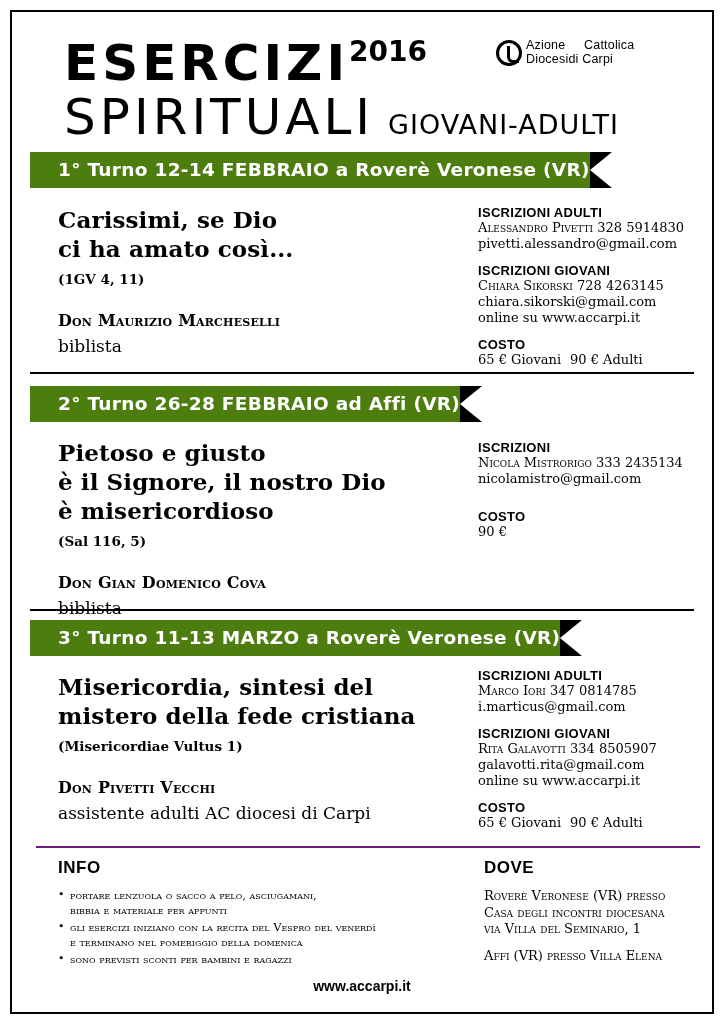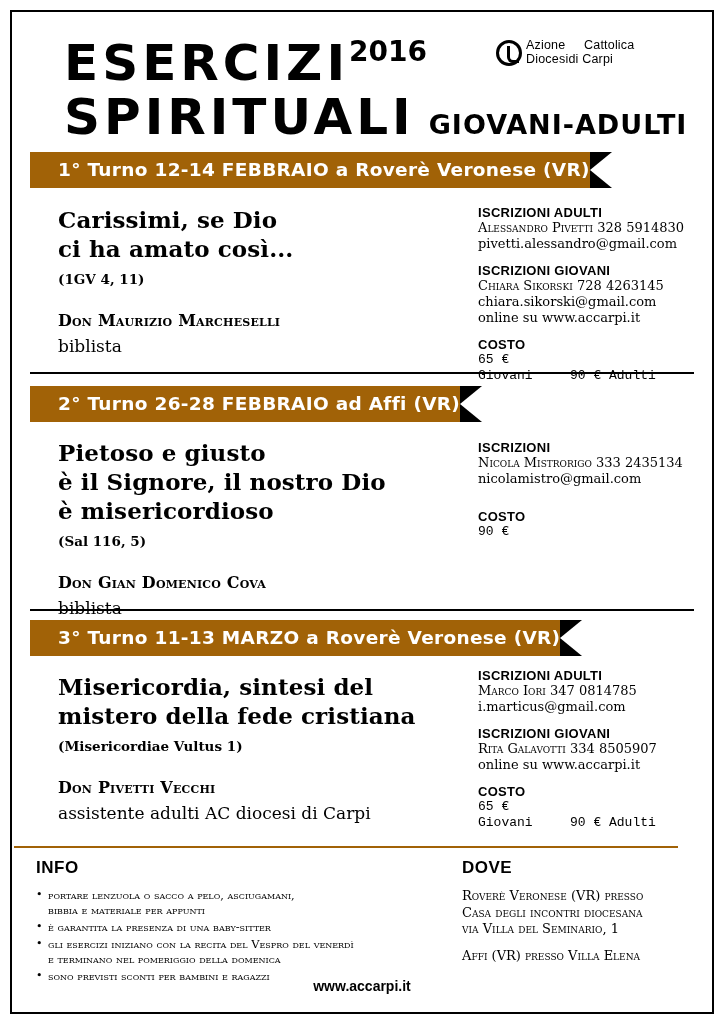--- a/index.html
+++ b/index.html
@@ -46,21 +46,21 @@
   }
   .title-year {
     font-size: 28px;
     letter-spacing: 0px;
     vertical-align: top;
   }
   .title-line2 {
     position: absolute;
     left: 34px; top: 70px;
     font-family: "DejaVu Sans", sans-serif;
-    font-weight: bold;
+    font-weight: normal;
     font-size: 50px;
     letter-spacing: 4px;
     line-height: 1;
   }
   .title-sub {
     font-size: 27px;
     letter-spacing: 1px;
     padding-left: 14px;
     vertical-align: baseline;
   }
@@ -97,21 +97,21 @@
   }
   .logo-text .row1 span { display: inline-block; }
   .logo-text .c1 { width: 58px; }
   .logo-text .c2 { width: 60px; }
 
   
   .banner {
     position: absolute;
     left: 30px;
     height: 36px;
-    background: #a16207;
+    background: #4d7c0f;
     color: #fff;
     font-family: "DejaVu Sans", sans-serif;
     font-weight: bold;
     font-size: 18.5px;
     line-height: 36px;
     padding-left: 28px;
     letter-spacing: 0.3px;
     white-space: nowrap;
   }
   .banner::after {
@@ -173,38 +173,38 @@
   .info-line {
     font-family: "DejaVu Serif", serif;
     font-size: 13px;
     line-height: 16px;
     font-variant: small-caps;
   }
   .info-line.plain {
     font-variant: normal;
   }
   .info-block { margin-bottom: 11px; }
-  .cost-row { display: block; font-family: Liberation Mono, monospace; }
+  .cost-row { display: block; }
   .cost-row .c-a { display: inline-block; width: 92px; }
 
   
   .sep {
     position: absolute;
     left: 30px;
     width: 664px;
     height: 2px;
     background: #000;
   }
 
   
   .footer-box {
     position: absolute;
-    left: 14px; top: 846px;
+    left: 36px; top: 846px;
     width: 664px; height: 148px;
-    border-top: 2px solid #a16207;
+    border-top: 2px solid #701a75;
   }
   .footer-col-l { position: absolute; left: 22px; top: 10px; width: 380px; }
   .footer-col-r { position: absolute; left: 448px; top: 10px; width: 230px; }
   .footer-head {
     font-family: "Liberation Sans", sans-serif;
     font-weight: bold;
     font-size: 17px;
     letter-spacing: 0.5px;
   }
   .bullets { margin-top: 10px; }
@@ -345,42 +345,40 @@
 
   <div class="turn-right" style="top:668px;">
     <div class="info-block">
       <div class="info-head">ISCRIZIONI ADULTI</div>
       <div class="info-line">Marco Iori   347 0814785</div>
       <div class="info-line plain">i.marticus@gmail.com</div>
     </div>
     <div class="info-block">
       <div class="info-head">ISCRIZIONI GIOVANI</div>
       <div class="info-line">Rita Galavotti  334 8505907</div>
+      <div class="info-line plain">galavotti.rita@gmail.com</div>
       <div class="info-line plain">online su www.accarpi.it</div>
     </div>
     <div class="info-block">
       <div class="info-head">COSTO</div>
       <div class="info-line plain cost-row">
         <span class="c-a">65 € Giovani</span><span>90 € Adulti</span>
       </div>
     </div>
   </div>
 
   <div class="footer-box">
     <div class="footer-col-l">
       <div class="footer-head">INFO</div>
       <div class="bullets">
         <div class="bullet">
           <span>portare lenzuola o sacco a pelo, asciugamani,</span>
           <span class="cont">bibbia e materiale per appunti</span>
         </div>
         <div class="bullet">
-          <span>è garantita la presenza di una baby-sitter</span>
-        </div>
-        <div class="bullet">
           <span>gli esercizi iniziano con la recita del Vespro del venerdì</span>
           <span class="cont">e terminano nel pomeriggio della domenica</span>
         </div>
         <div class="bullet">
           <span>sono previsti sconti per bambini e ragazzi</span>
         </div>
       </div>
     </div>
 
     <div class="footer-col-r">

